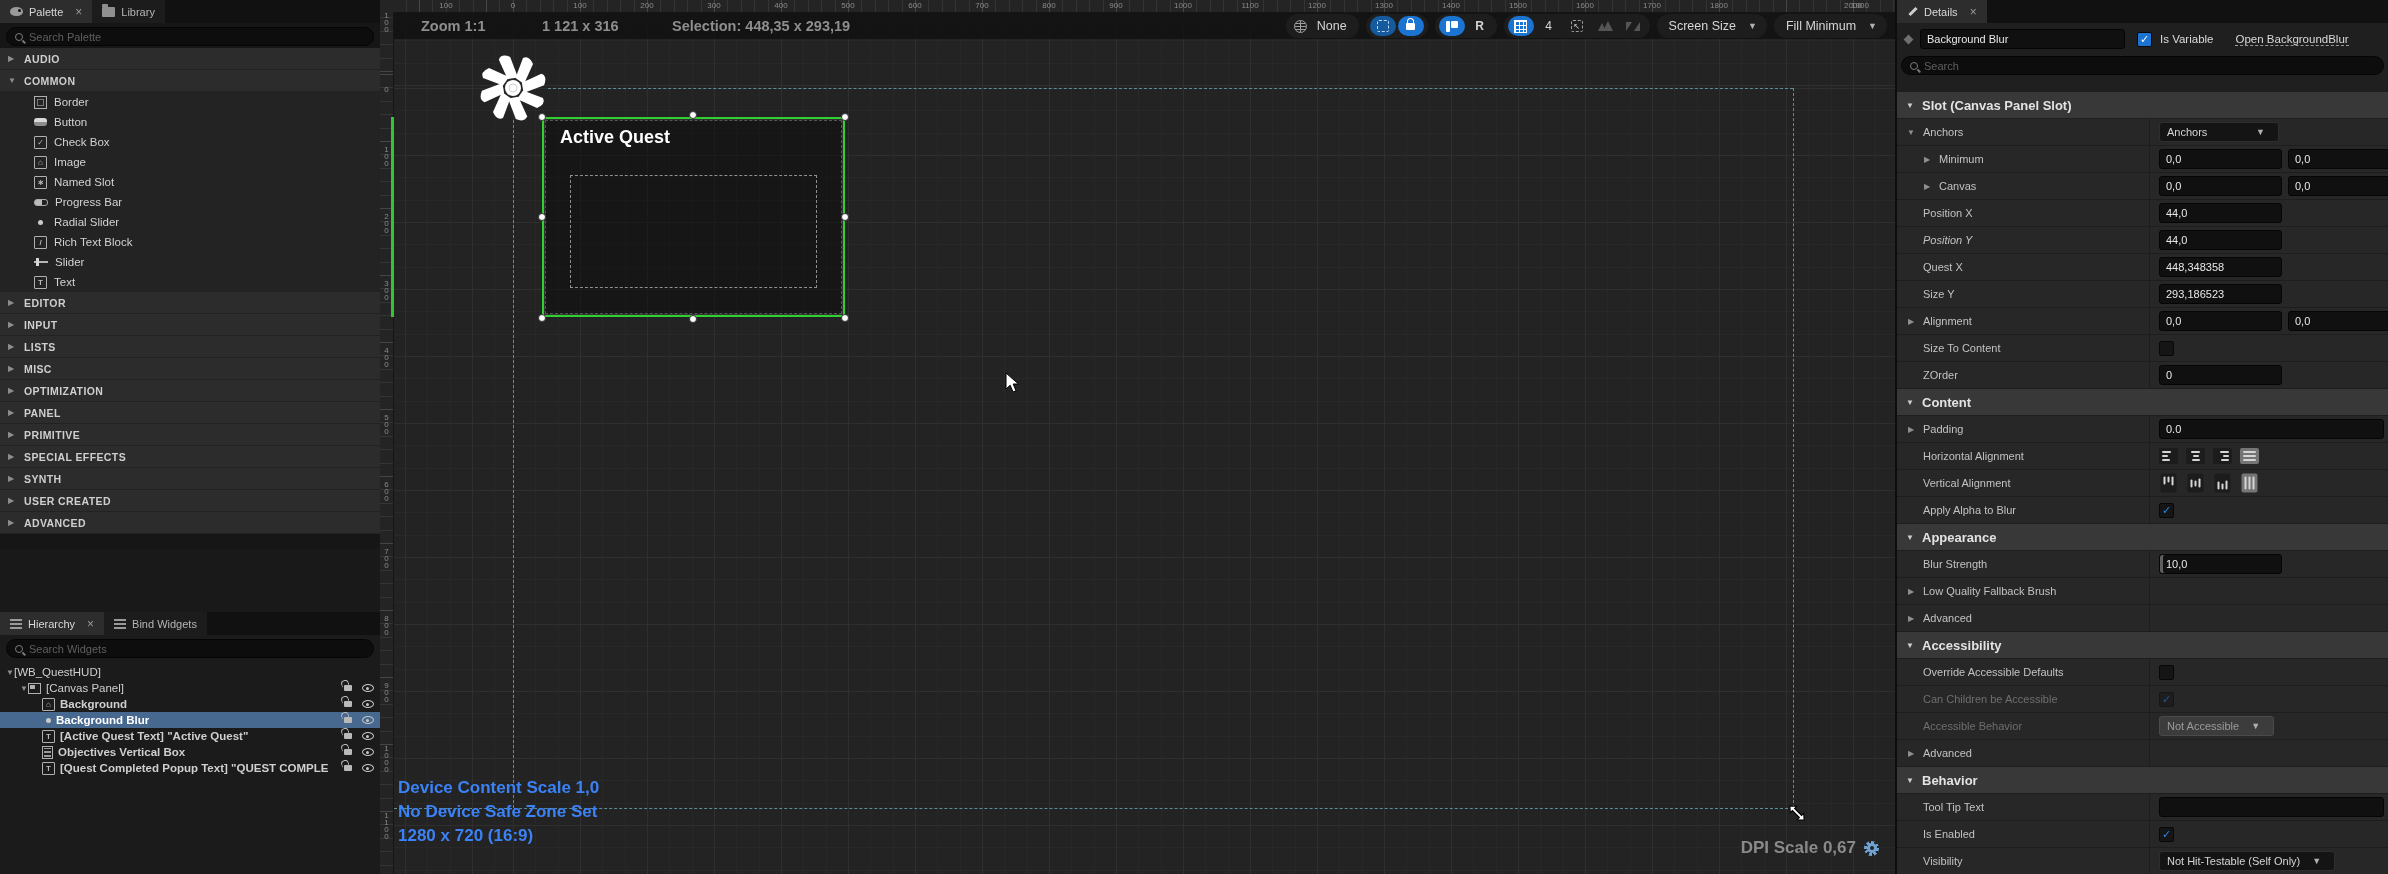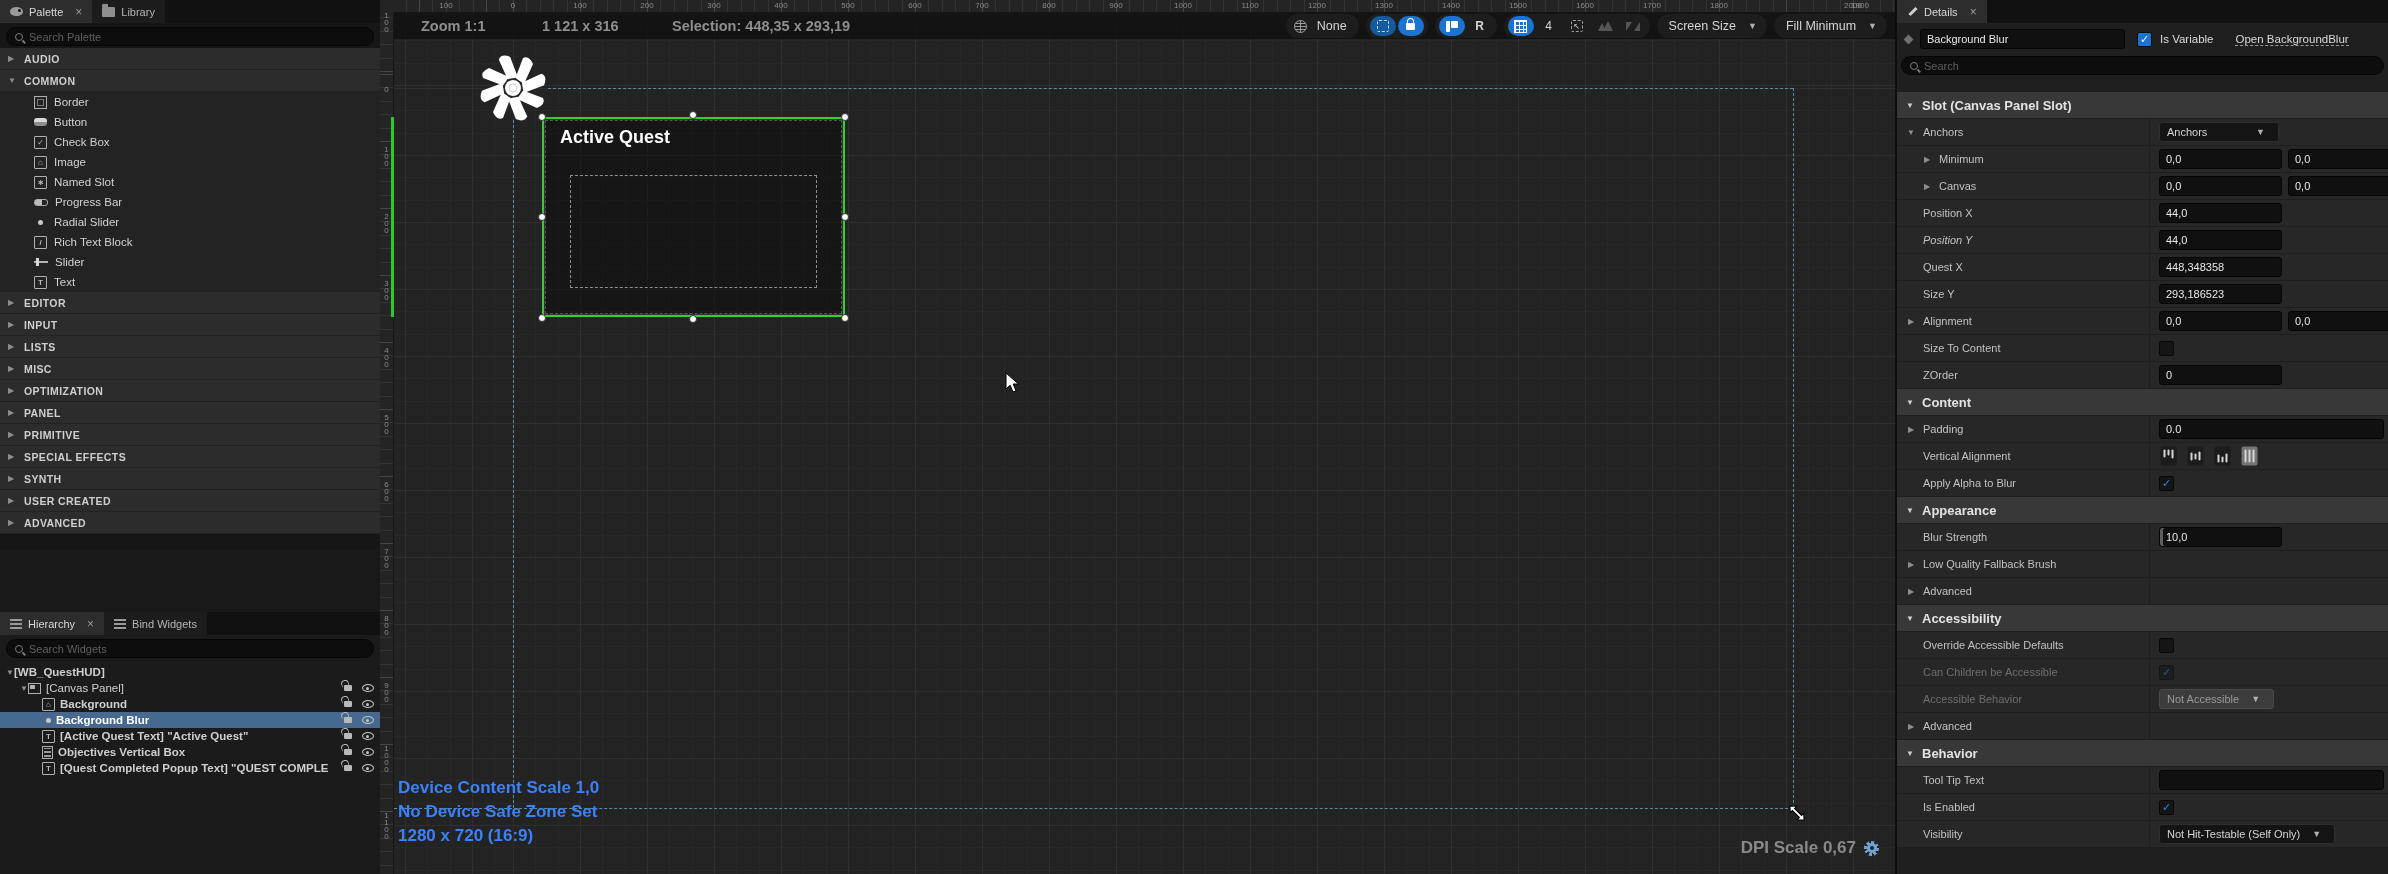--- a/index.html
+++ b/index.html
@@ -294,21 +294,21 @@
         <span>Bind Widgets</span>
       </div>
     </div>
     <div class="searchbar">
       <span class="mag"></span>
       <input placeholder="Search Widgets" style="">
     </div>
     <div id="hier-rows" style="margin-top:6px;">
         <div class="hrow" style="padding-left: 6px;">
           <span class="tri">▼</span>
-          <span class="hlabel" style="font-weight: bold;">[WB_QuestHUD]</span>
+          <span class="hlabel" style="font-weight: normal;">[WB_QuestHUD]</span>
         </div>
         <div class="hrow" style="padding-left: 20px;">
           <span class="tri">▼</span>
           <span class="mi mi-canvas" style="margin-right: 5px;"></span>
           <span class="hlabel">[Canvas Panel]</span>
           <span class="hctl">
             <span class="ico-lock"></span>
             <span class="ico-eye"></span>
           </span>
         </div>
@@ -647,20 +647,48 @@
           <span class="exp" style="margin-left: 9px;">▶</span>
           <span class="dlabel" style="margin-left: 7px;">Padding</span>
         </div>
         <div class="rcol">
           <input class="tfield dinput wide" readonly="" value="0.0" style="">
         </div>
       </div>
       <div class="drow">
         <div class="lcol">
           <span class="exp" style="margin-left: 9px;"></span>
+          <span class="dlabel" style="margin-left: 7px;">Horizontal Alignment</span>
+        </div>
+        <div class="rcol">
+          <div class="albtn a-left">
+            <i></i>
+            <i></i>
+            <i></i>
+          </div>
+          <div class="albtn a-center">
+            <i></i>
+            <i></i>
+            <i></i>
+          </div>
+          <div class="albtn a-right">
+            <i></i>
+            <i></i>
+            <i></i>
+          </div>
+          <div class="albtn a-fill sel">
+            <i></i>
+            <i></i>
+            <i></i>
+          </div>
+        </div>
+      </div>
+      <div class="drow">
+        <div class="lcol">
+          <span class="exp" style="margin-left: 9px;"></span>
           <span class="dlabel" style="margin-left: 7px;">Vertical Alignment</span>
         </div>
         <div class="rcol">
           <div class="albtn a-left vert">
             <i></i>
             <i></i>
             <i></i>
           </div>
           <div class="albtn a-center vert">
             <i></i>

